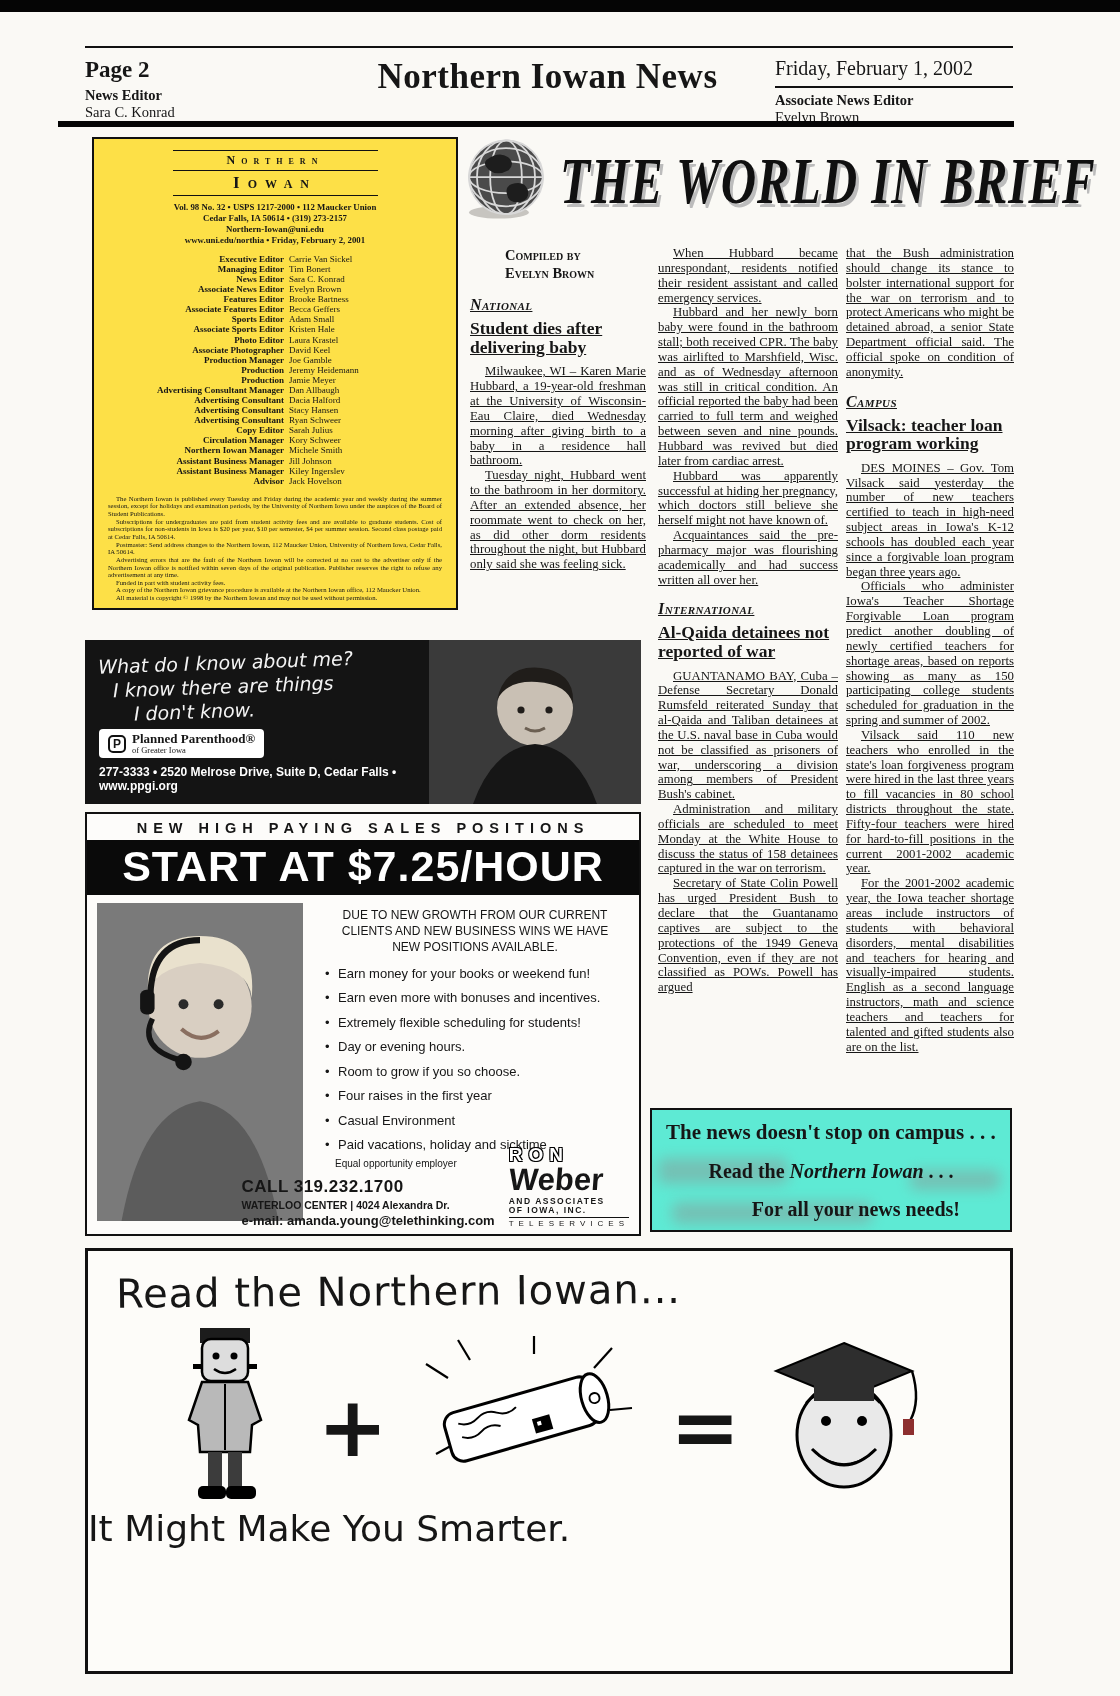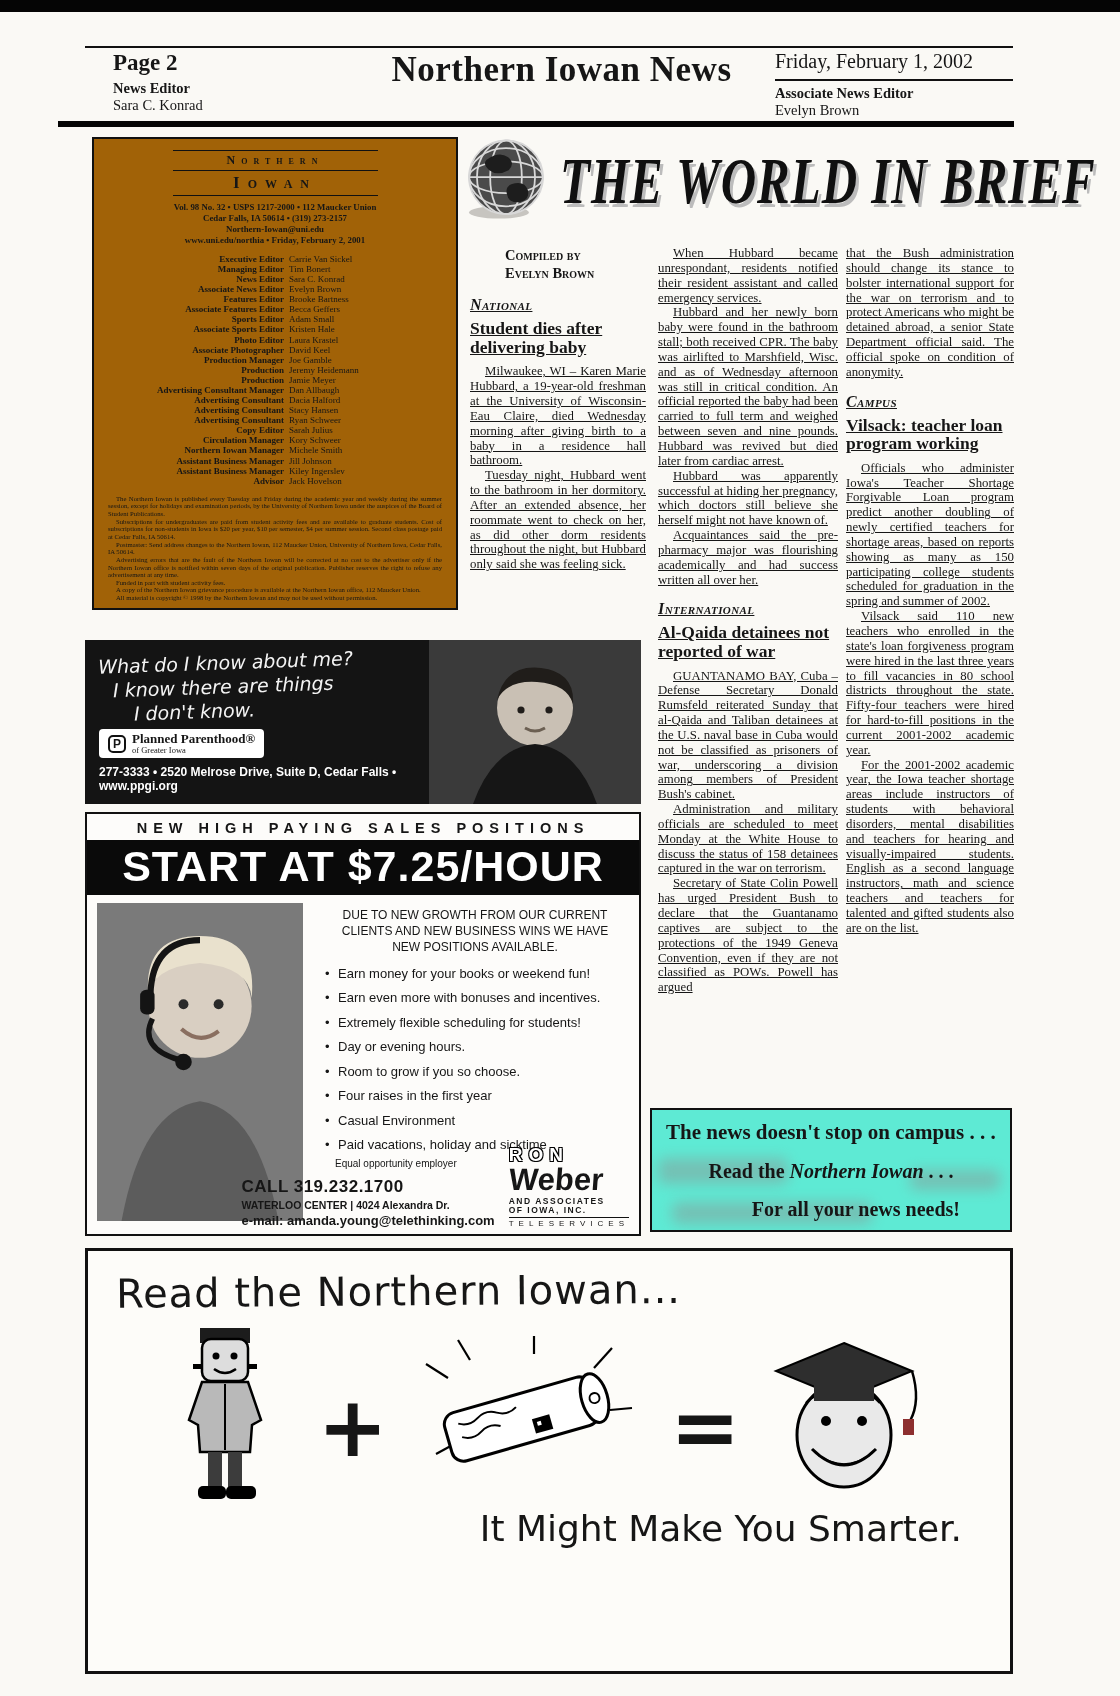--- a/index.html
+++ b/index.html
@@ -7,35 +7,35 @@
   .page {
     position:relative; width:1120px; height:1696px; margin:0 auto;
     background:#faf9f5; color:#161616; overflow:hidden;
     font-family:"Liberation Serif", serif;
   }
   .topbar { position:absolute; top:0; left:0; width:1120px; height:12px; background:#050505; }
 
   
   .header { position:absolute; left:85px; top:46px; width:928px; }
   .header-rule { border-top:2px solid #111; }
-  .header-row { display:flex; padding-top:2px;margin-left:28px; }
+  .header-row { display:flex; padding-top:9px; }
   .h-left { width:235px; }
   .page-num { font-weight:bold; font-size:23px; }
   .editor-role { font-weight:bold; font-size:14.5px; margin-top:5px; line-height:1.1; }
   .editor-name { font-size:14.5px; line-height:1.15; }
   .h-center { flex:1; text-align:center; font-weight:bold; font-size:35px; letter-spacing:.5px; }
   .h-right { width:238px; }
   .h-date { font-size:20px; white-space:nowrap; }
   .h-right-rule { border-top:2px solid #111; margin:6px 0 3px; }
   .thick-rule { position:absolute; left:58px; top:121px; width:956px; height:6px; background:#050505; }
 
   
   .masthead {
     position:absolute; left:92px; top:137px; width:366px; max-height:500px;
-    border:2px solid #111; padding:9px 14px 6px; overflow:hidden; background:#a16207;
+    border:2px solid #111; padding:9px 14px 6px; overflow:hidden; background:#fde047;
   }
   .mh-logo { width:205px; margin:0 auto; text-align:center; }
   .mh-line { border-top:1.5px solid #111; margin:2px 0; }
   .mh-n1 { font-variant:small-caps; font-weight:bold; font-size:12px; letter-spacing:6px; }
   .mh-n2 { font-variant:small-caps; font-weight:bold; font-size:17px; letter-spacing:8px; }
   .mh-info { text-align:center; font-weight:bold; font-size:8.8px; line-height:1.25; margin-top:6px; }
   .mh-staff { margin-top:8px; font-size:9px; line-height:1.12; }
   .staff-row { display:grid; grid-template-columns:176px 1fr; column-gap:5px; }
   .staff-role { text-align:right; font-weight:bold; }
   .mh-fine { margin-top:9px; font-size:6.7px; line-height:1.14; text-align:justify; }
@@ -106,21 +106,21 @@
   .np-s3 { right:10px; top:60px; width:90px; height:20px; }
   .np-line1 { position:relative; font-weight:bold; font-size:21px; }
   .np-line2 { position:relative; font-weight:bold; font-size:20px; text-align:center; margin-top:15px; }
   .np-line3 { position:relative; font-weight:bold; font-size:20px; text-align:right; padding-right:36px; margin-top:15px; }
 
   
   .bottom-ad { position:absolute; left:85px; top:1248px; width:928px; height:426px; border:3px solid #111; background:#fdfcf9; }
   .ba-title { font-family:"DejaVu Sans", sans-serif; font-size:40px; letter-spacing:1px; padding:16px 0 0 28px; transform:rotate(-.5deg); }
   .ba-row { display:flex; align-items:center; justify-content:center; gap:26px; margin-top:4px; }
   .ba-op { font-family:"DejaVu Sans", sans-serif; font-weight:bold; font-size:84px; line-height:1; margin-top:20px; }
-  .ba-caption { font-family:"DejaVu Sans", sans-serif; font-size:36px; text-align:right; padding-right:48px; margin-top:-8px; }
+  .ba-caption { font-family:"DejaVu Sans", sans-serif; font-size:36px; padding-right:48px; margin-top:-8px; }
 </style>
 </head>
 <body>
 
 <div class="page">
   <div class="topbar"></div>
 
   <header class="header">
     <div class="header-rule"></div>
     <div class="header-row">
@@ -330,20 +330,21 @@
         <div class="blk t-p">Administration and military officials are scheduled to meet Monday at the White House to discuss the status of 158 detainees captured in the war on terrorism.</div>
         <div class="blk t-p">Secretary of State Colin Powell has urged President Bush to declare that the Guantanamo captives are subject to the protections of the 1949 Geneva Convention, even if they are not classified as POWs. Powell has argued</div>
       </div>
   </div>
   <div class="wib-col wib-col3">
     <div class="blocks">
 
     <div class="blk t-p_cont">that the Bush administration should change its stance to bolster international support for the war on terrorism and to protect Americans who might be detained abroad, a senior State Department official said. The official spoke on condition of anonymity.</div>
         <div class="blk t-section">Campus</div>
         <div class="blk t-headline">Vilsack: teacher loan program working</div>
+        <div class="blk t-p">DES MOINES – Gov. Tom Vilsack said yesterday the number of new teachers certified to teach in high-need subject areas in Iowa's K-12 schools has doubled each year since a forgivable loan program began three years ago.</div>
         <div class="blk t-p">Officials who administer Iowa's Teacher Shortage Forgivable Loan program predict another doubling of newly certified teachers for shortage areas, based on reports showing as many as 150 participating college students scheduled for graduation in the spring and summer of 2002.</div>
         <div class="blk t-p">Vilsack said 110 new teachers who enrolled in the state's loan forgiveness program were hired in the last three years to fill vacancies in 80 school districts throughout the state. Fifty-four teachers were hired for hard-to-fill positions in the current 2001-2002 academic year.</div>
         <div class="blk t-p">For the 2001-2002 academic year, the Iowa teacher shortage areas include instructors of students with behavioral disorders, mental disabilities and teachers for hearing and visually-impaired students. English as a second language instructors, math and science teachers and teachers for talented and gifted students also are on the list.</div>
       </div>
   </div>
 
   <section class="pp-ad">
     <div class="pp-left">
       <div class="pp-hand">
         <div class="l1">What do I know about me?</div>

